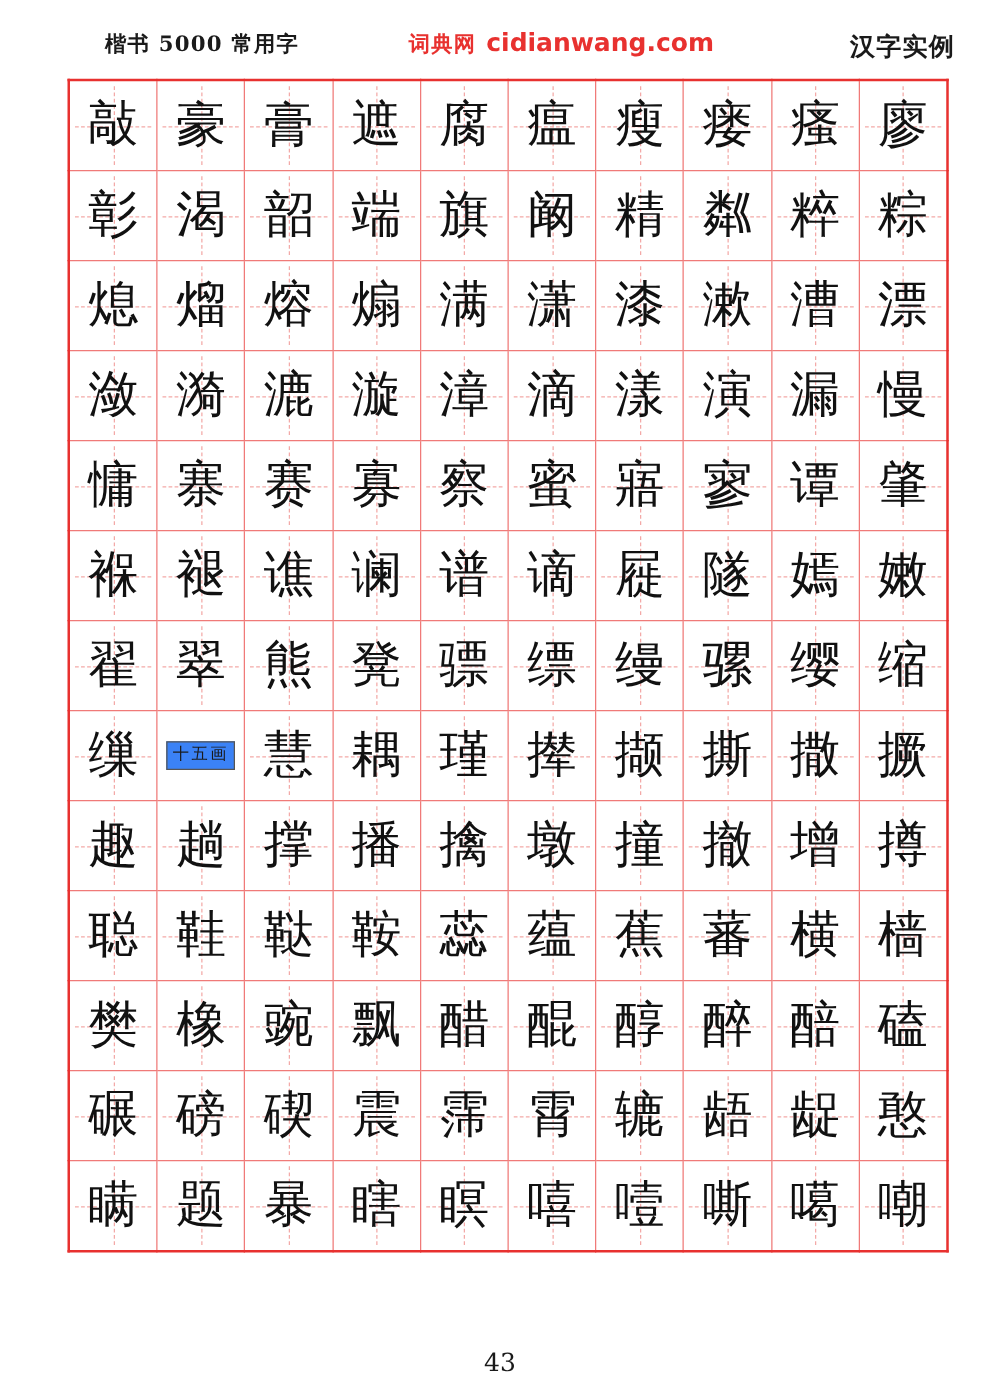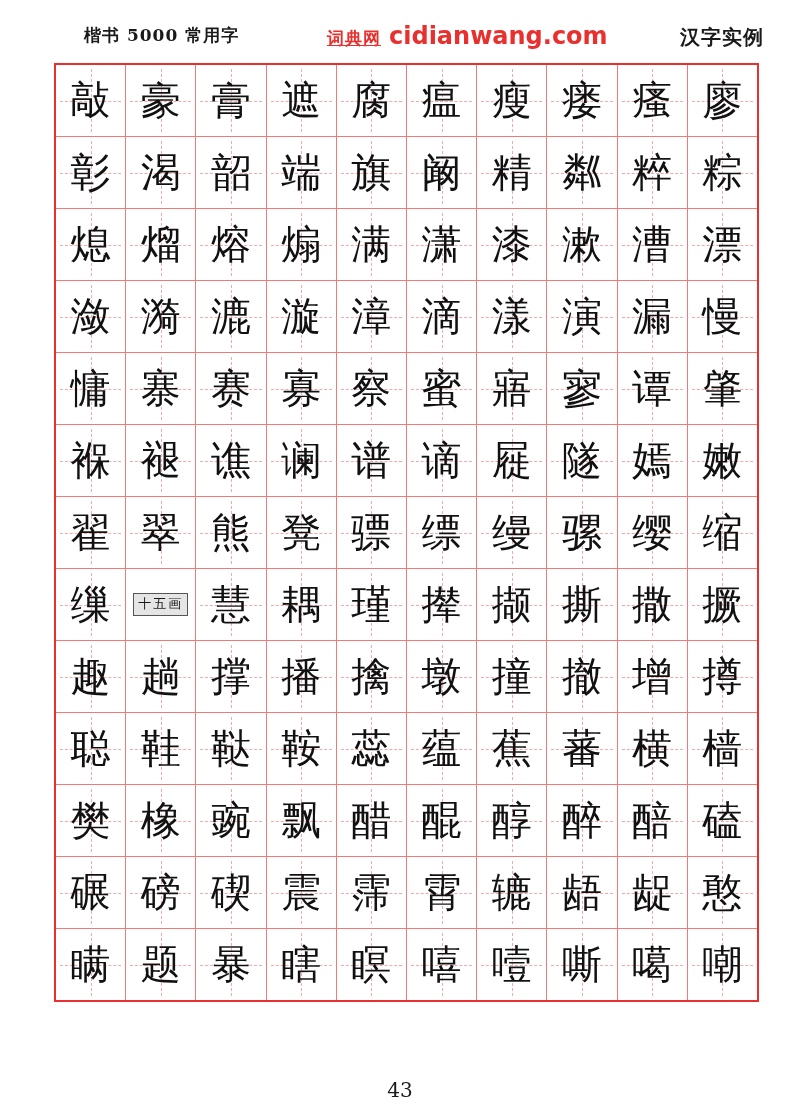--- a/index.html
+++ b/index.html
@@ -47,25 +47,24 @@
     left: 305px;
     top: 0px;
     white-space: nowrap;
     color: #e8312f;
   }
   .header-center .cn {
     font-family: "DejaVu Sans", sans-serif;
     font-size: 17px;
     font-weight: bold;
     letter-spacing: 1px;
-    text-decoration: underline;
   }
   .header-center .en {
     font-family: "DejaVu Sans", sans-serif;
-    font-size: 24px;
+    font-size: 20px;
     font-weight: bold;
     letter-spacing: 0px;
     margin-left: 8px;
   }
   .header-right {
     position: absolute;
     right: 58px;
     top: 2px;
     font-family: "DejaVu Serif", serif;
     font-size: 20px;
@@ -128,21 +127,21 @@
   .marker .ch {
     font-size: 13px;
     letter-spacing: 2px;
     color: #1a1a1a;
     border: 1px solid #555;
     line-height: 1.1;
     padding: 3px 4px;
     display: inline-block;
     position: relative;
     top: 0px;
-    background: #e5e5e5;
+    background: #3b82f6;
   }
   .marker::before, .marker::after { display: none; }
 
   
   .grid tr td { border-top: 1px solid #f07a78; }
 
   .page-number {
     position: absolute;
     bottom: 18px;
     left: 0;

